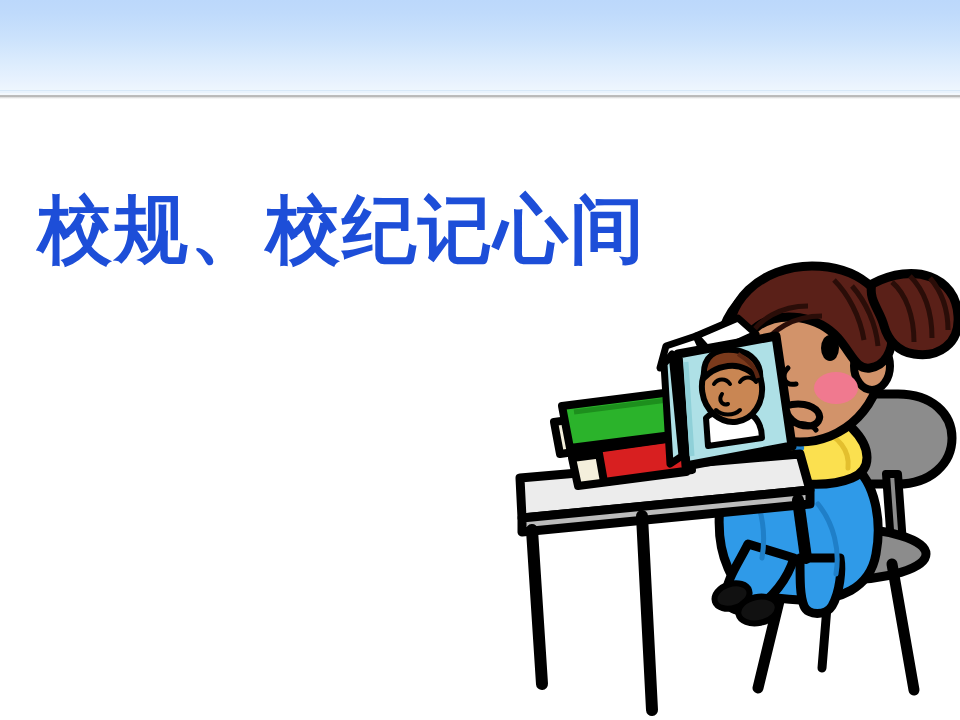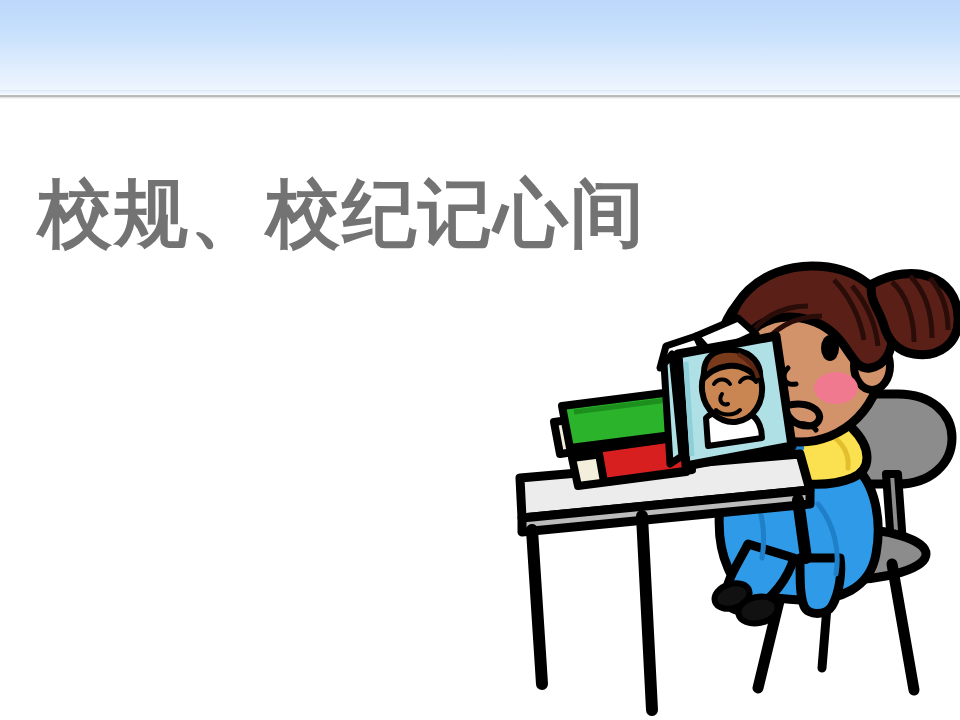--- a/index.html
+++ b/index.html
@@ -57,25 +57,25 @@
     top: 97px;
     width: 960px;
     height: 2px;
     background: linear-gradient(to bottom, #d6d6d6 0%, #ffffff 100%);
   }
 
   
   .slide-title {
     position: absolute;
     left: 38px;
-    top: 176px;
+    top: 192px;
     font-size: 74px;
     line-height: 1.02;
     font-weight: bold;
-    color: #737373;
+    color: #1d4ed8;
     letter-spacing: 2px;
     white-space: nowrap;
     font-family: "DejaVu Sans", "Liberation Sans", sans-serif;
     text-align: center;
   }
 
   
   .illustration {
     position: absolute;
     left: 500px;

